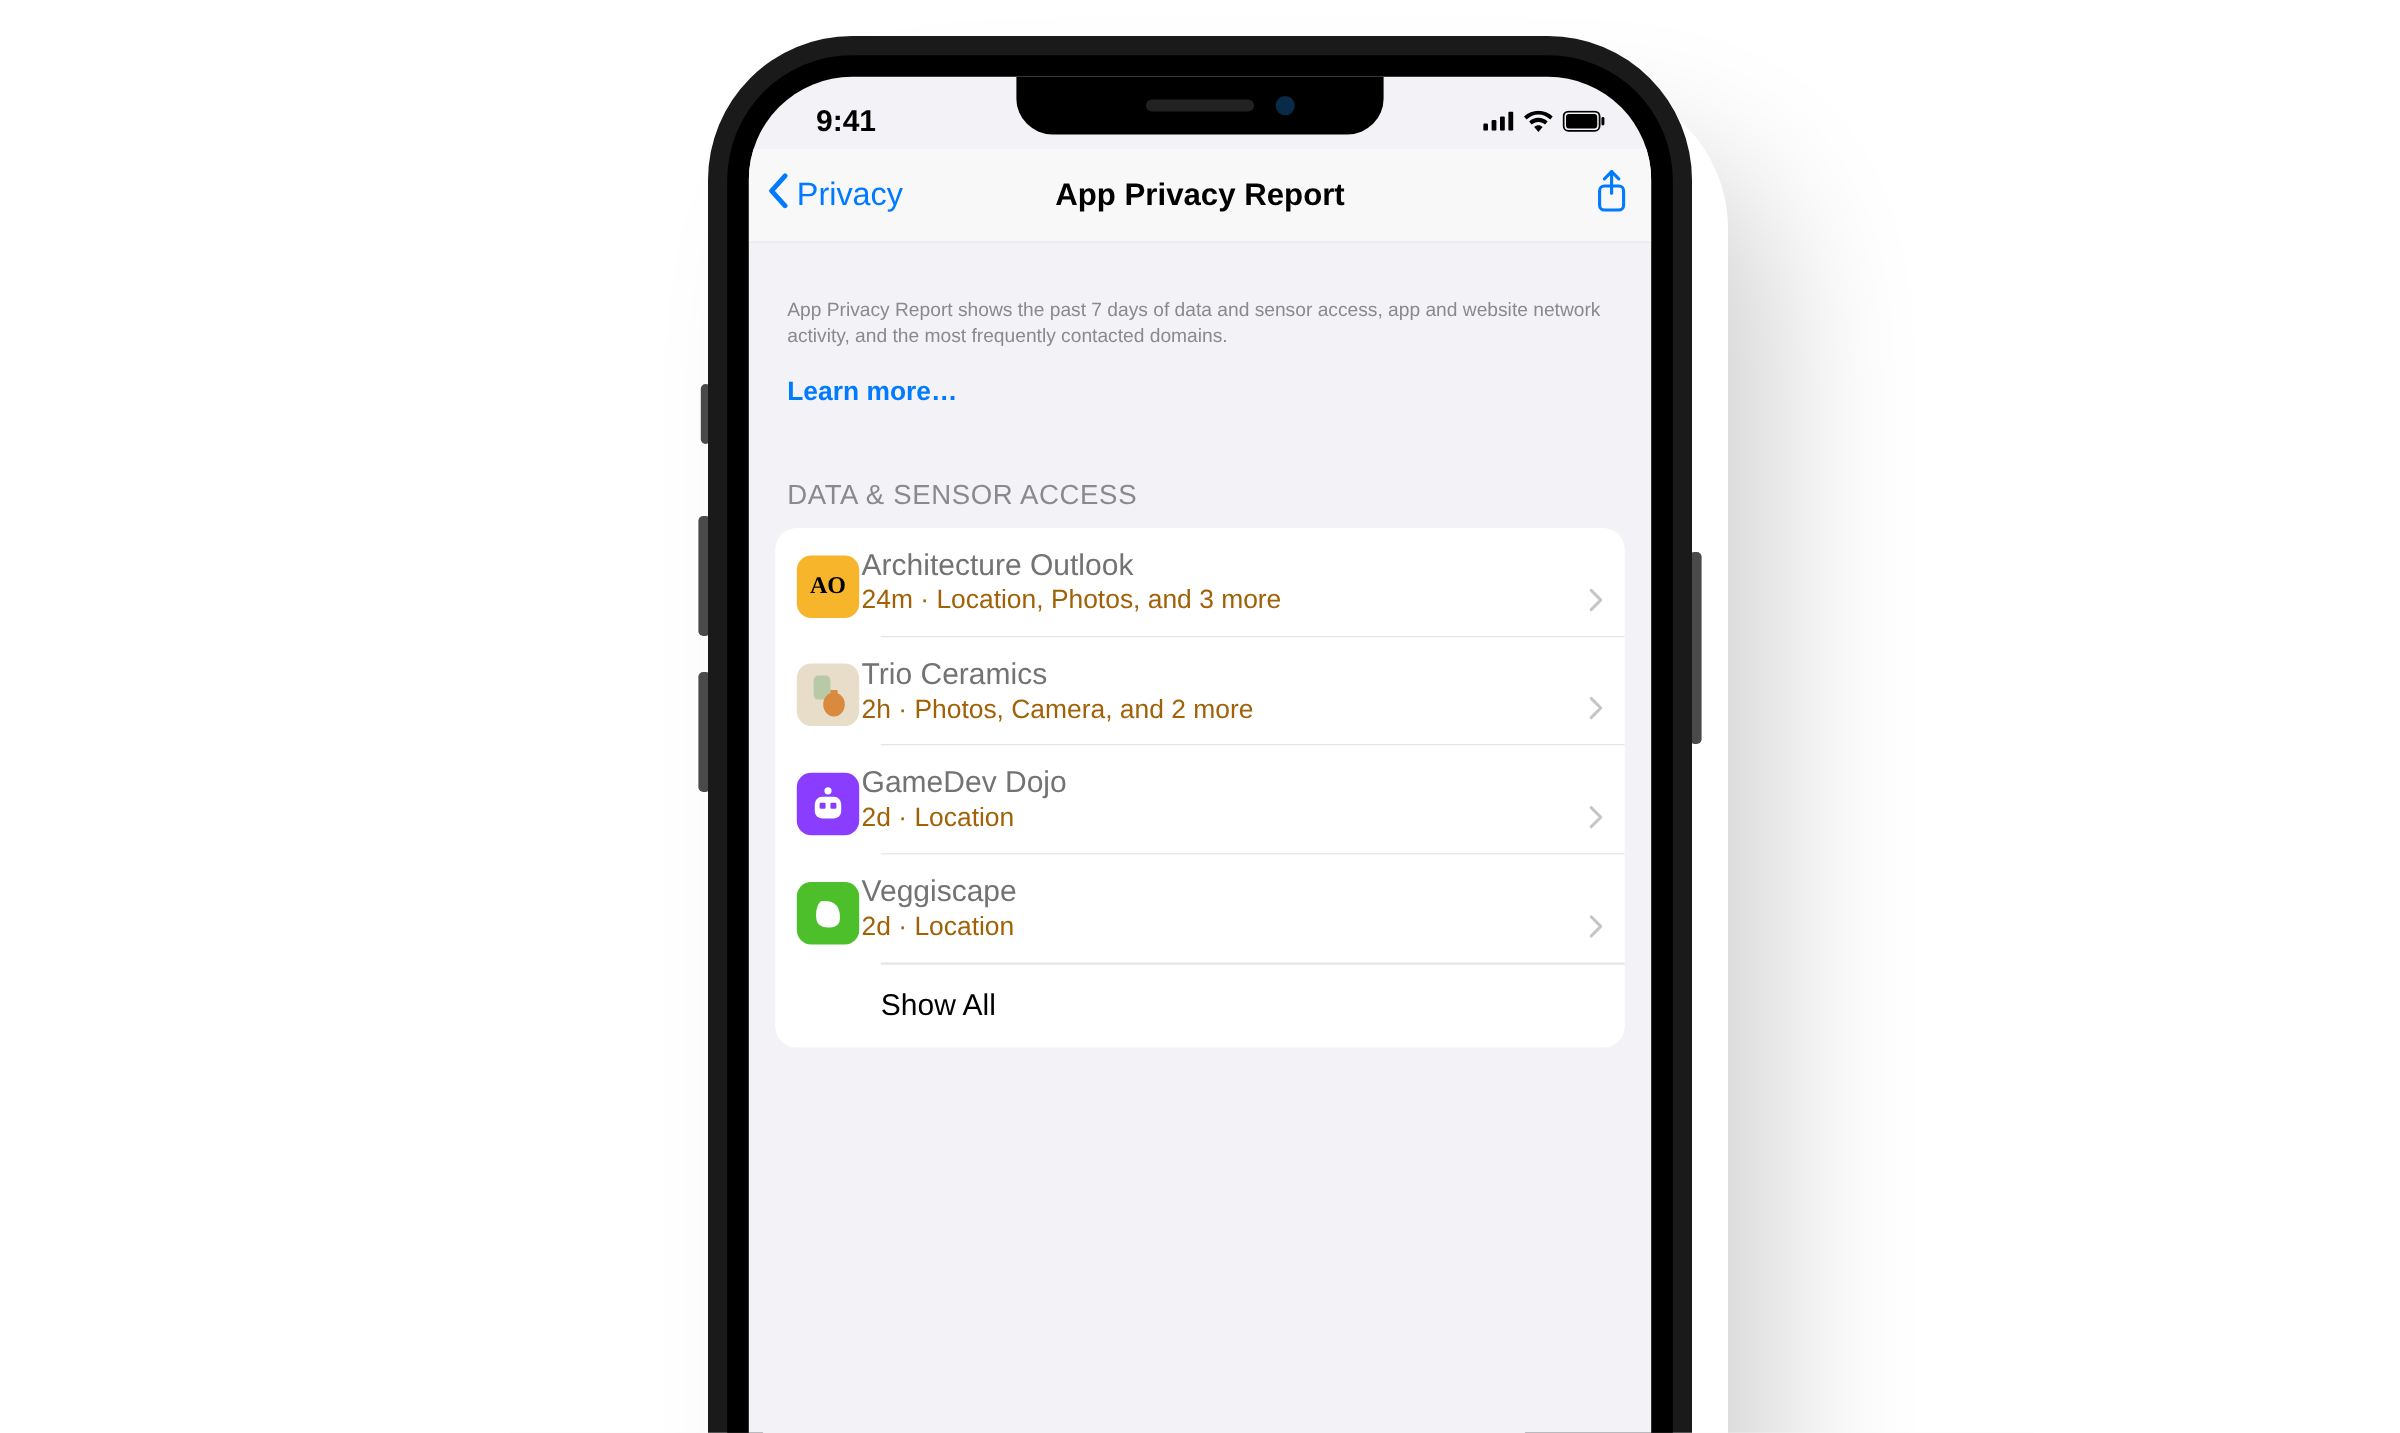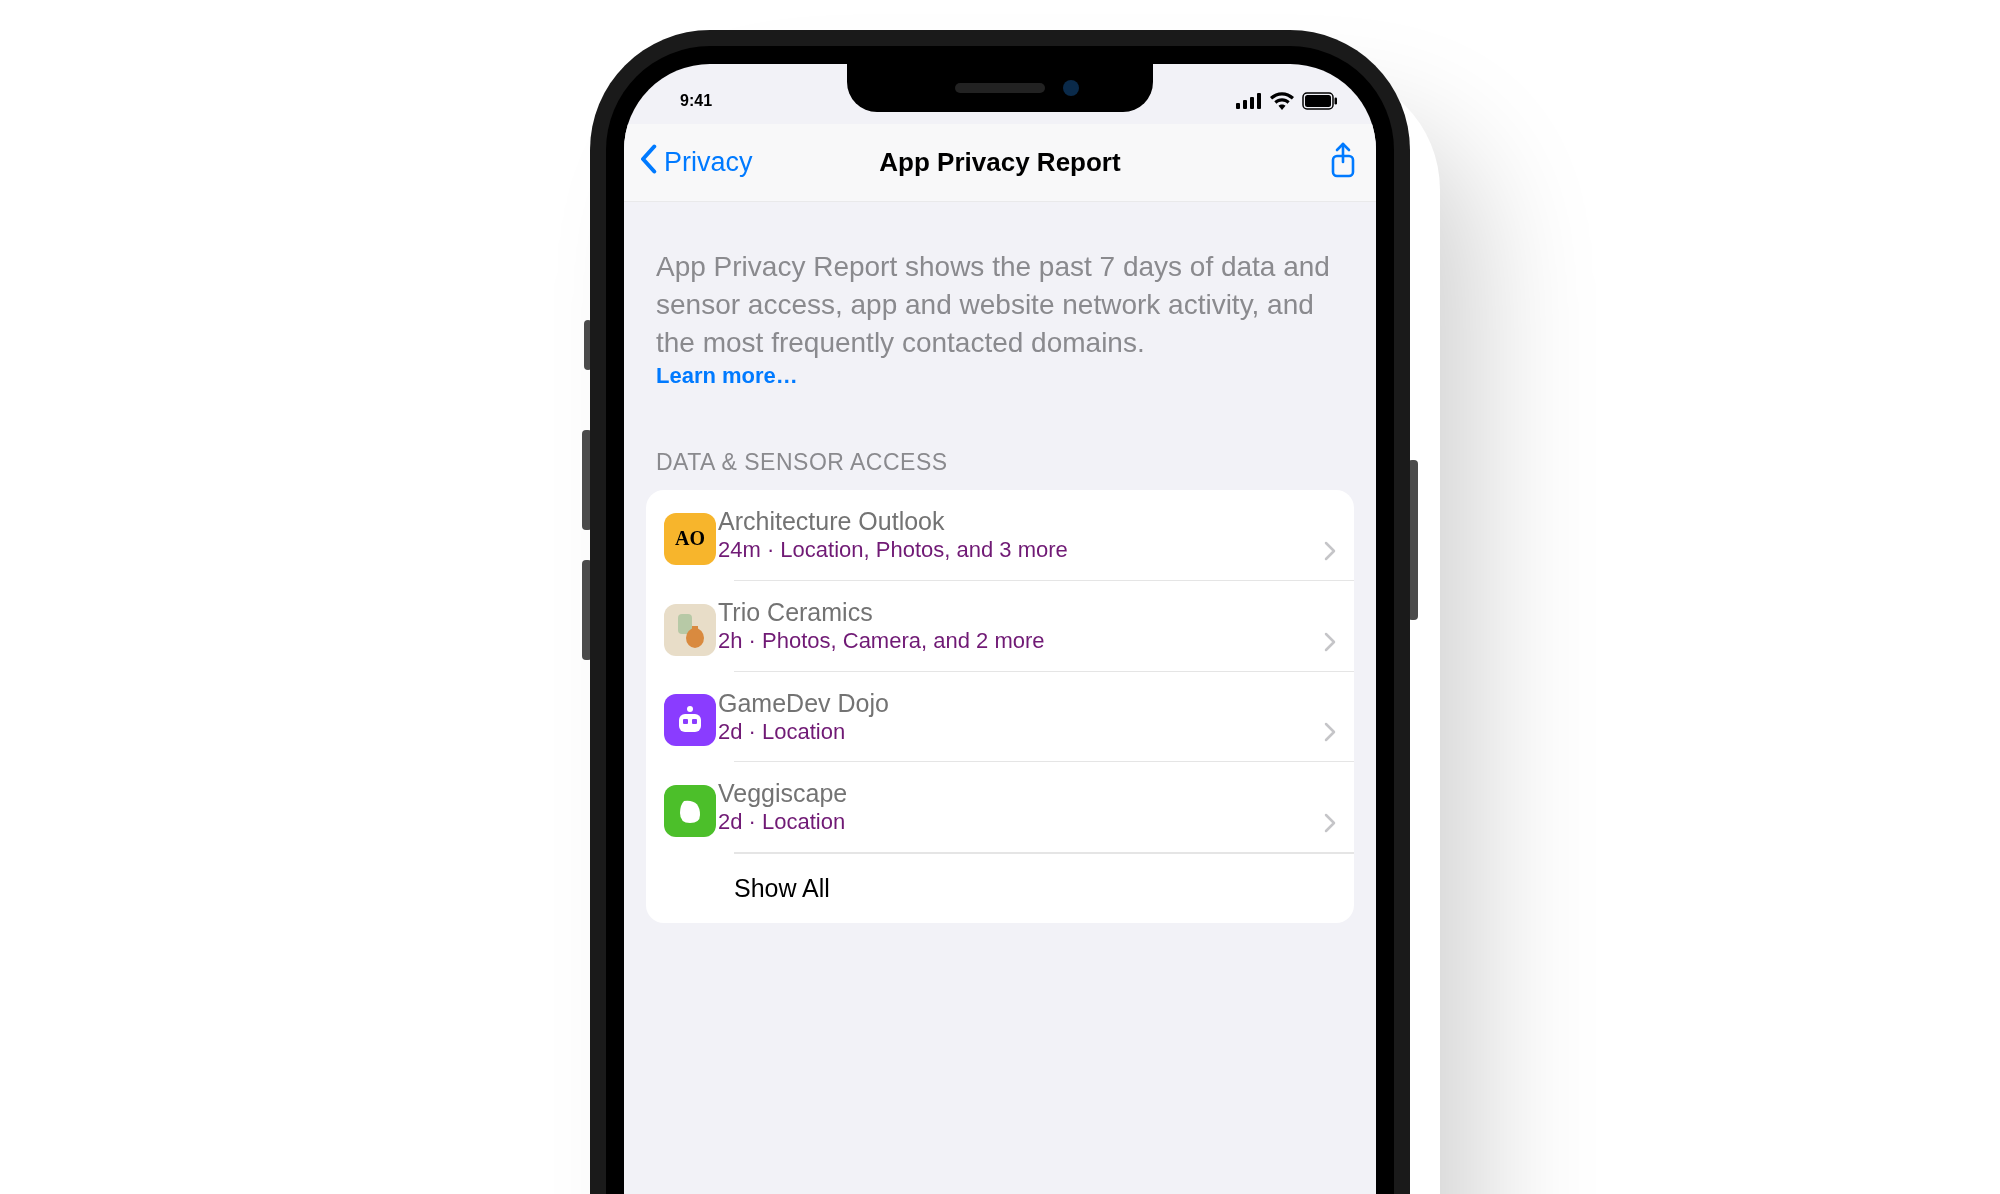--- a/index.html
+++ b/index.html
@@ -97,21 +97,21 @@
   .statusbar {
     position: absolute;
     top: 0; left: 0; right: 0;
     height: 60px;
     display: flex;
     justify-content: space-between;
     align-items: center;
     padding: 14px 28px 0;
     z-index: 40;
     font-weight: 600;
-    font-size: 16px;
+    font-size: 25px;
   }
   .status-left { padding-left: 28px; }
   .status-right { padding-right: 10px; display: flex; align-items: center; gap: 8px; }
   .status-right svg { display: block; }
 
   
   .navbar {
     position: absolute;
     top: 60px; left: 0; right: 0;
     height: 78px;
@@ -155,23 +155,23 @@
     left: 0; right: 0; bottom: 0;
     overflow: hidden;
     padding: 0;
   }
 
   .intro {
     padding: 46px 32px 20px 32px;
   }
   .intro-text {
     color: #8a8a8e;
-    font-size: 28px;
+    font-size: 16px;
     line-height: 1.35;
-    margin-bottom: 2px;
+    margin-bottom: 22px;
   }
   .intro-link {
     color: #007aff;
     font-size: 22px;
     cursor: pointer;
     font-weight: bold;
   }
 
   .section-header {
     padding: 40px 32px 14px 32px;
@@ -207,21 +207,21 @@
     border-radius: 12px;
     flex: none;
     display: flex;
     align-items: center;
     justify-content: center;
     font-weight: 700;
     color: #fff;
   }
   .row-text { flex: 1; min-width: 0; }
   .row-title { font-size: 25px; color: #737373; line-height: 1.2; }
-  .row-sub   { font-size: 22px; color: #701a75; line-height: 1.3; }
+  .row-sub   { font-size: 22px; color: #a16207; line-height: 1.3; }
   .chevron {
     flex: none;
     color: #c5c5c8;
   }
 
   .show-all-row {
     display: flex;
     align-items: center;
     padding: 20px 18px;
     cursor: pointer;

